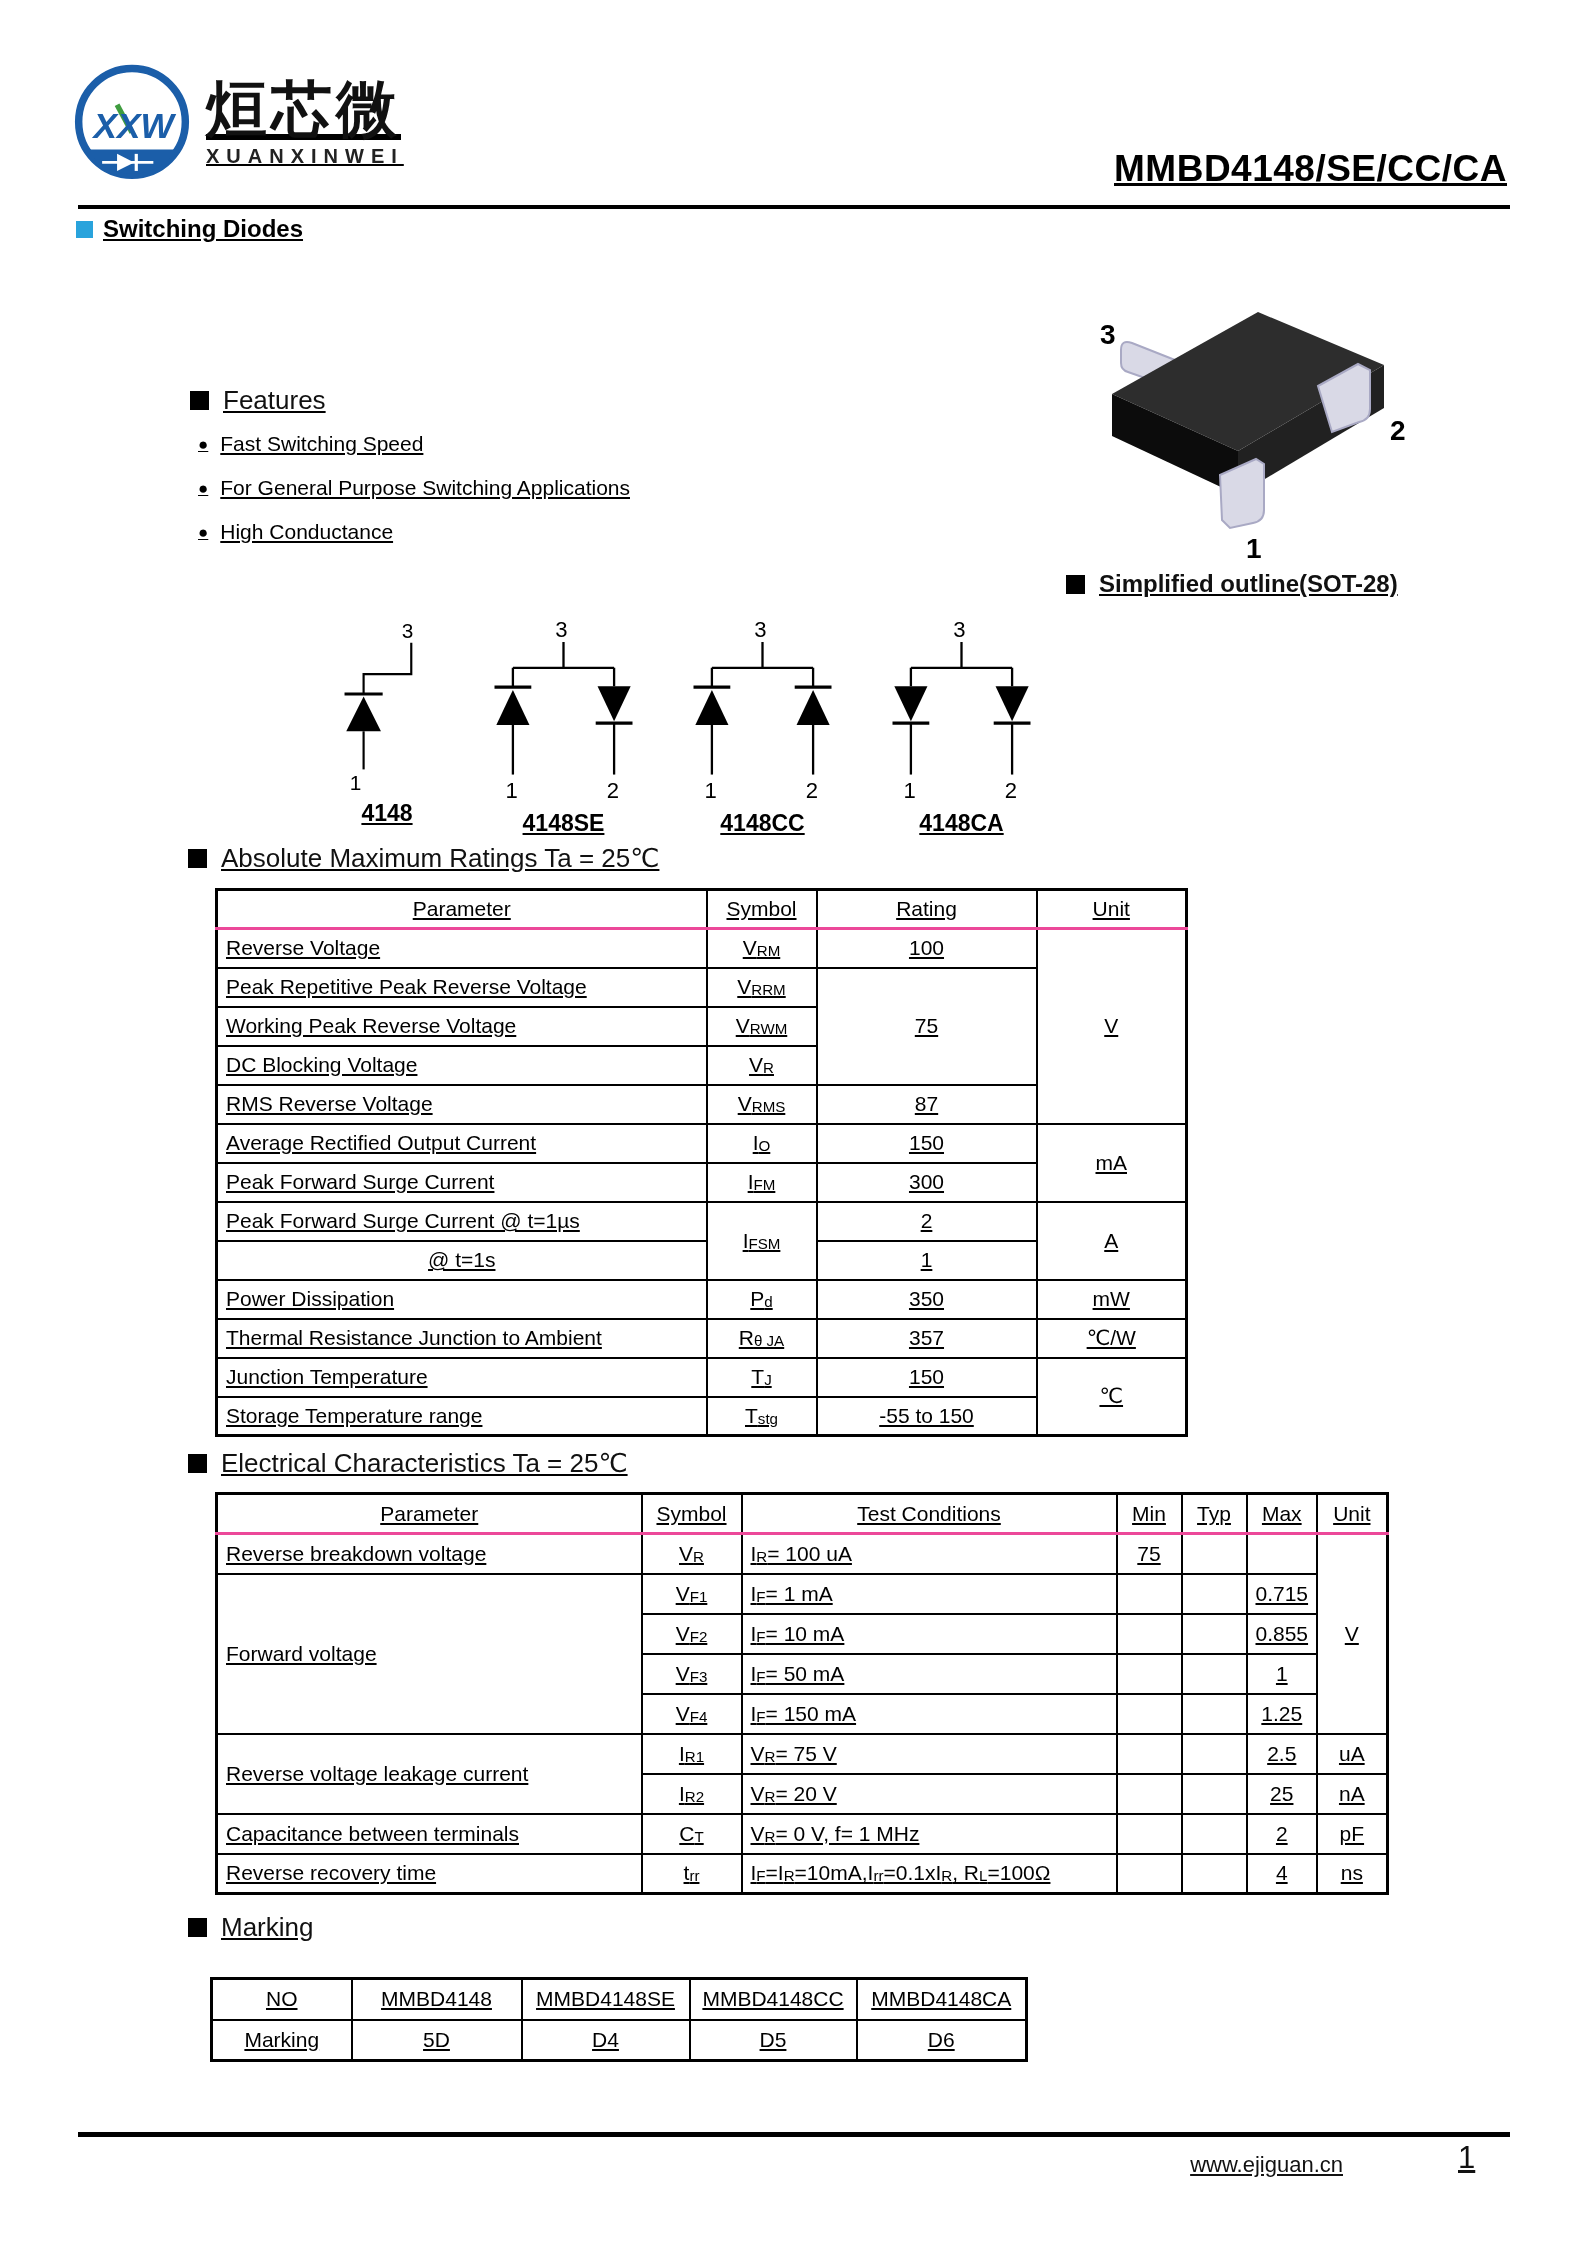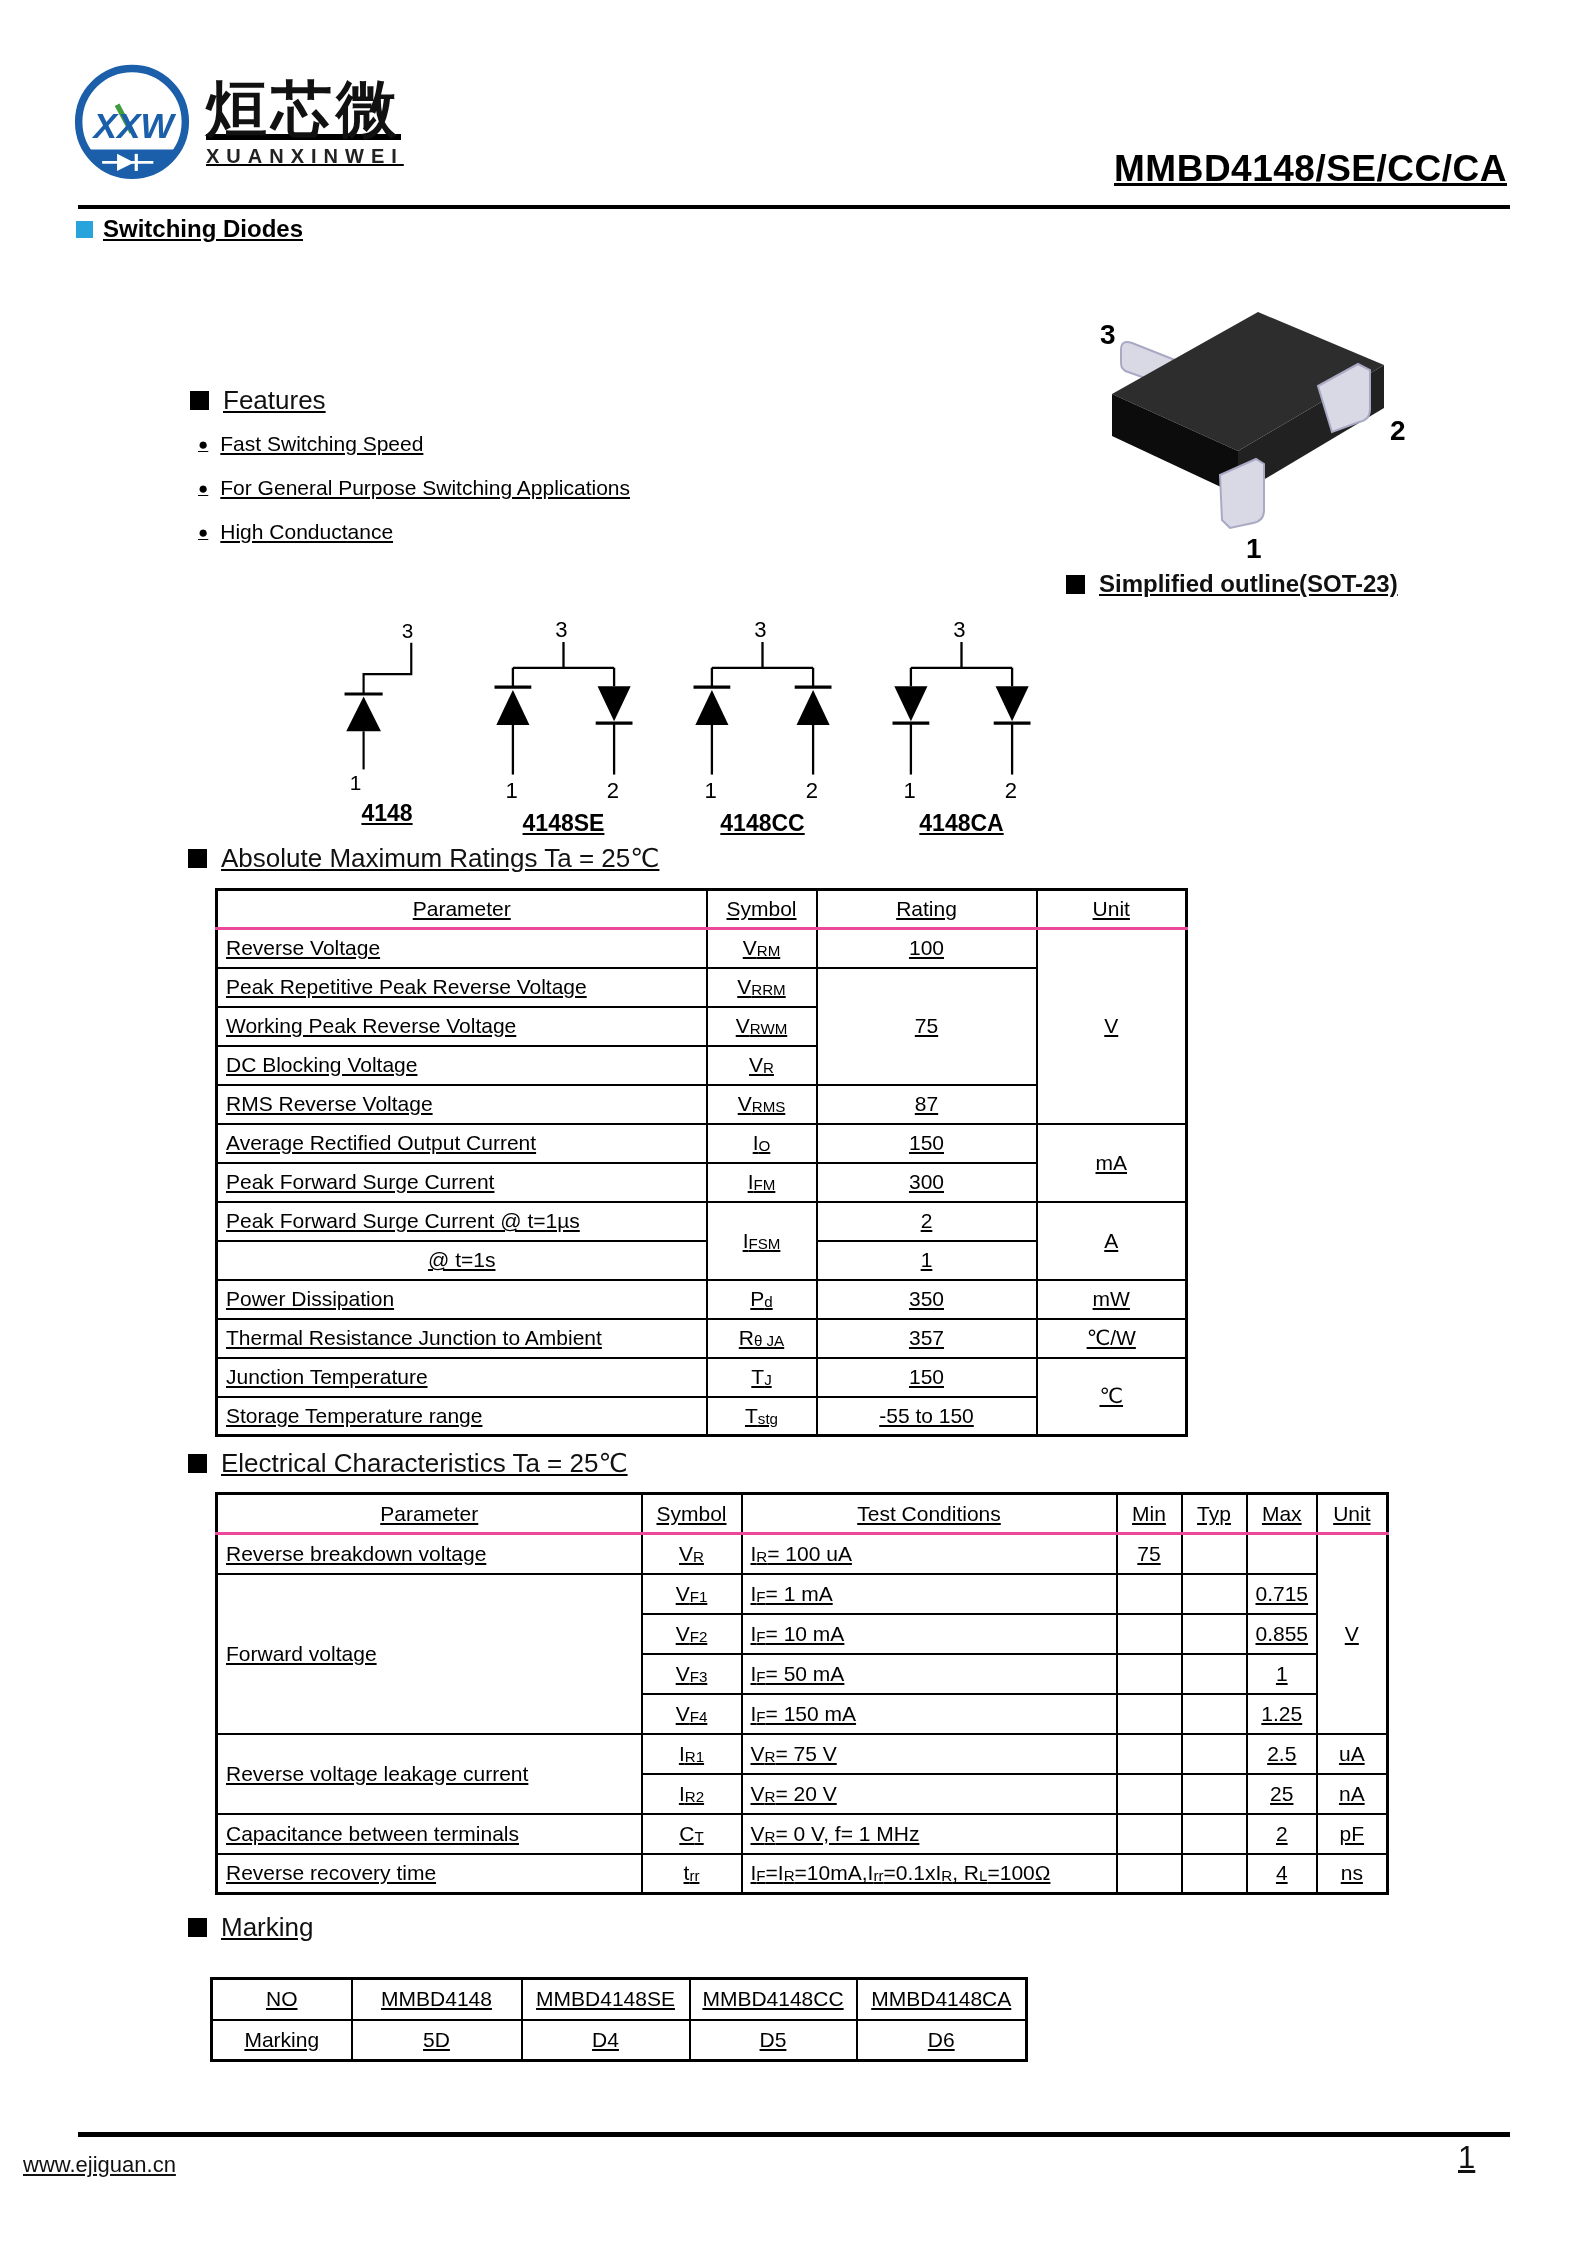--- a/index.html
+++ b/index.html
@@ -54,21 +54,21 @@
 
   .abs-heading{left:188px;top:843px;text-align:right;}
   .abs-table{left:215px;top:888px;}
   .ec-heading{left:188px;top:1448px;}
   .ec-table{left:215px;top:1492px;}
   .mk-heading{left:188px;top:1912px;}
   .mk-table{left:210px;top:1977px;}
 
   
   .rule-bottom{left:78px;top:2132px;width:1432px;height:5px;}
-  .footer-url{left:0;top:2152px;width:1343px;text-align:left;font-size:22px;color:#111;margin-left:23px;}
+  .footer-url{left:0;top:2152px;width:1343px;text-align:right;font-size:22px;color:#111;}
   .page-num{left:1458px;top:2140px;font-size:31px;color:#111;}
 </style>
 </head>
 <body>
 
 <div class="page">
 
   <div class="abs logo-wrap">
     <svg width="128" height="128" viewBox="0 0 120 120">
       <circle cx="60" cy="58" r="50" fill="#ffffff" stroke="#1b5ea9" stroke-width="7"></circle>
@@ -123,21 +123,21 @@
       <path d="M250,124 L290,102 L302,108 L302,147 Q302,158 291,160 L264,170 Z" fill="#d9d9e6" stroke="#a9a9c4" stroke-width="2"></path>
       <path d="M152,213 L188,197 L196,202 L196,248 Q196,259 185,261 L162,266 L154,258 Z" fill="#d9d9e6" stroke="#a9a9c4" stroke-width="2"></path>
       <text x="32" y="82" font-size="28" font-weight="bold">3</text>
       <text x="322" y="178" font-size="28" font-weight="bold">2</text>
       <text x="178" y="296" font-size="28" font-weight="bold">1</text>
     </svg>
   </div>
 
   <div class="abs outline-caption sec">
     <span class="sq"></span>
-    <span class="sec-label bold">Simplified outline(SOT-23)</span>
+    <span class="sec-label bold">Simplified outline(SOT-28)</span>
   </div>
 
   <div class="abs schematics">
 
     <div class="schem" style="width:130px">
       <svg width="130" height="174" viewBox="0 0 150 200">
         <text x="92" y="20" font-size="24">3</text>
         <path d="M103,26 V62 H48 V84" stroke="#000" stroke-width="2.5" fill="none"></path>
         <path d="M26,85 H70" stroke="#000" stroke-width="3.5"></path>
         <polygon points="28,128 68,128 48,88" fill="#000"></polygon>

